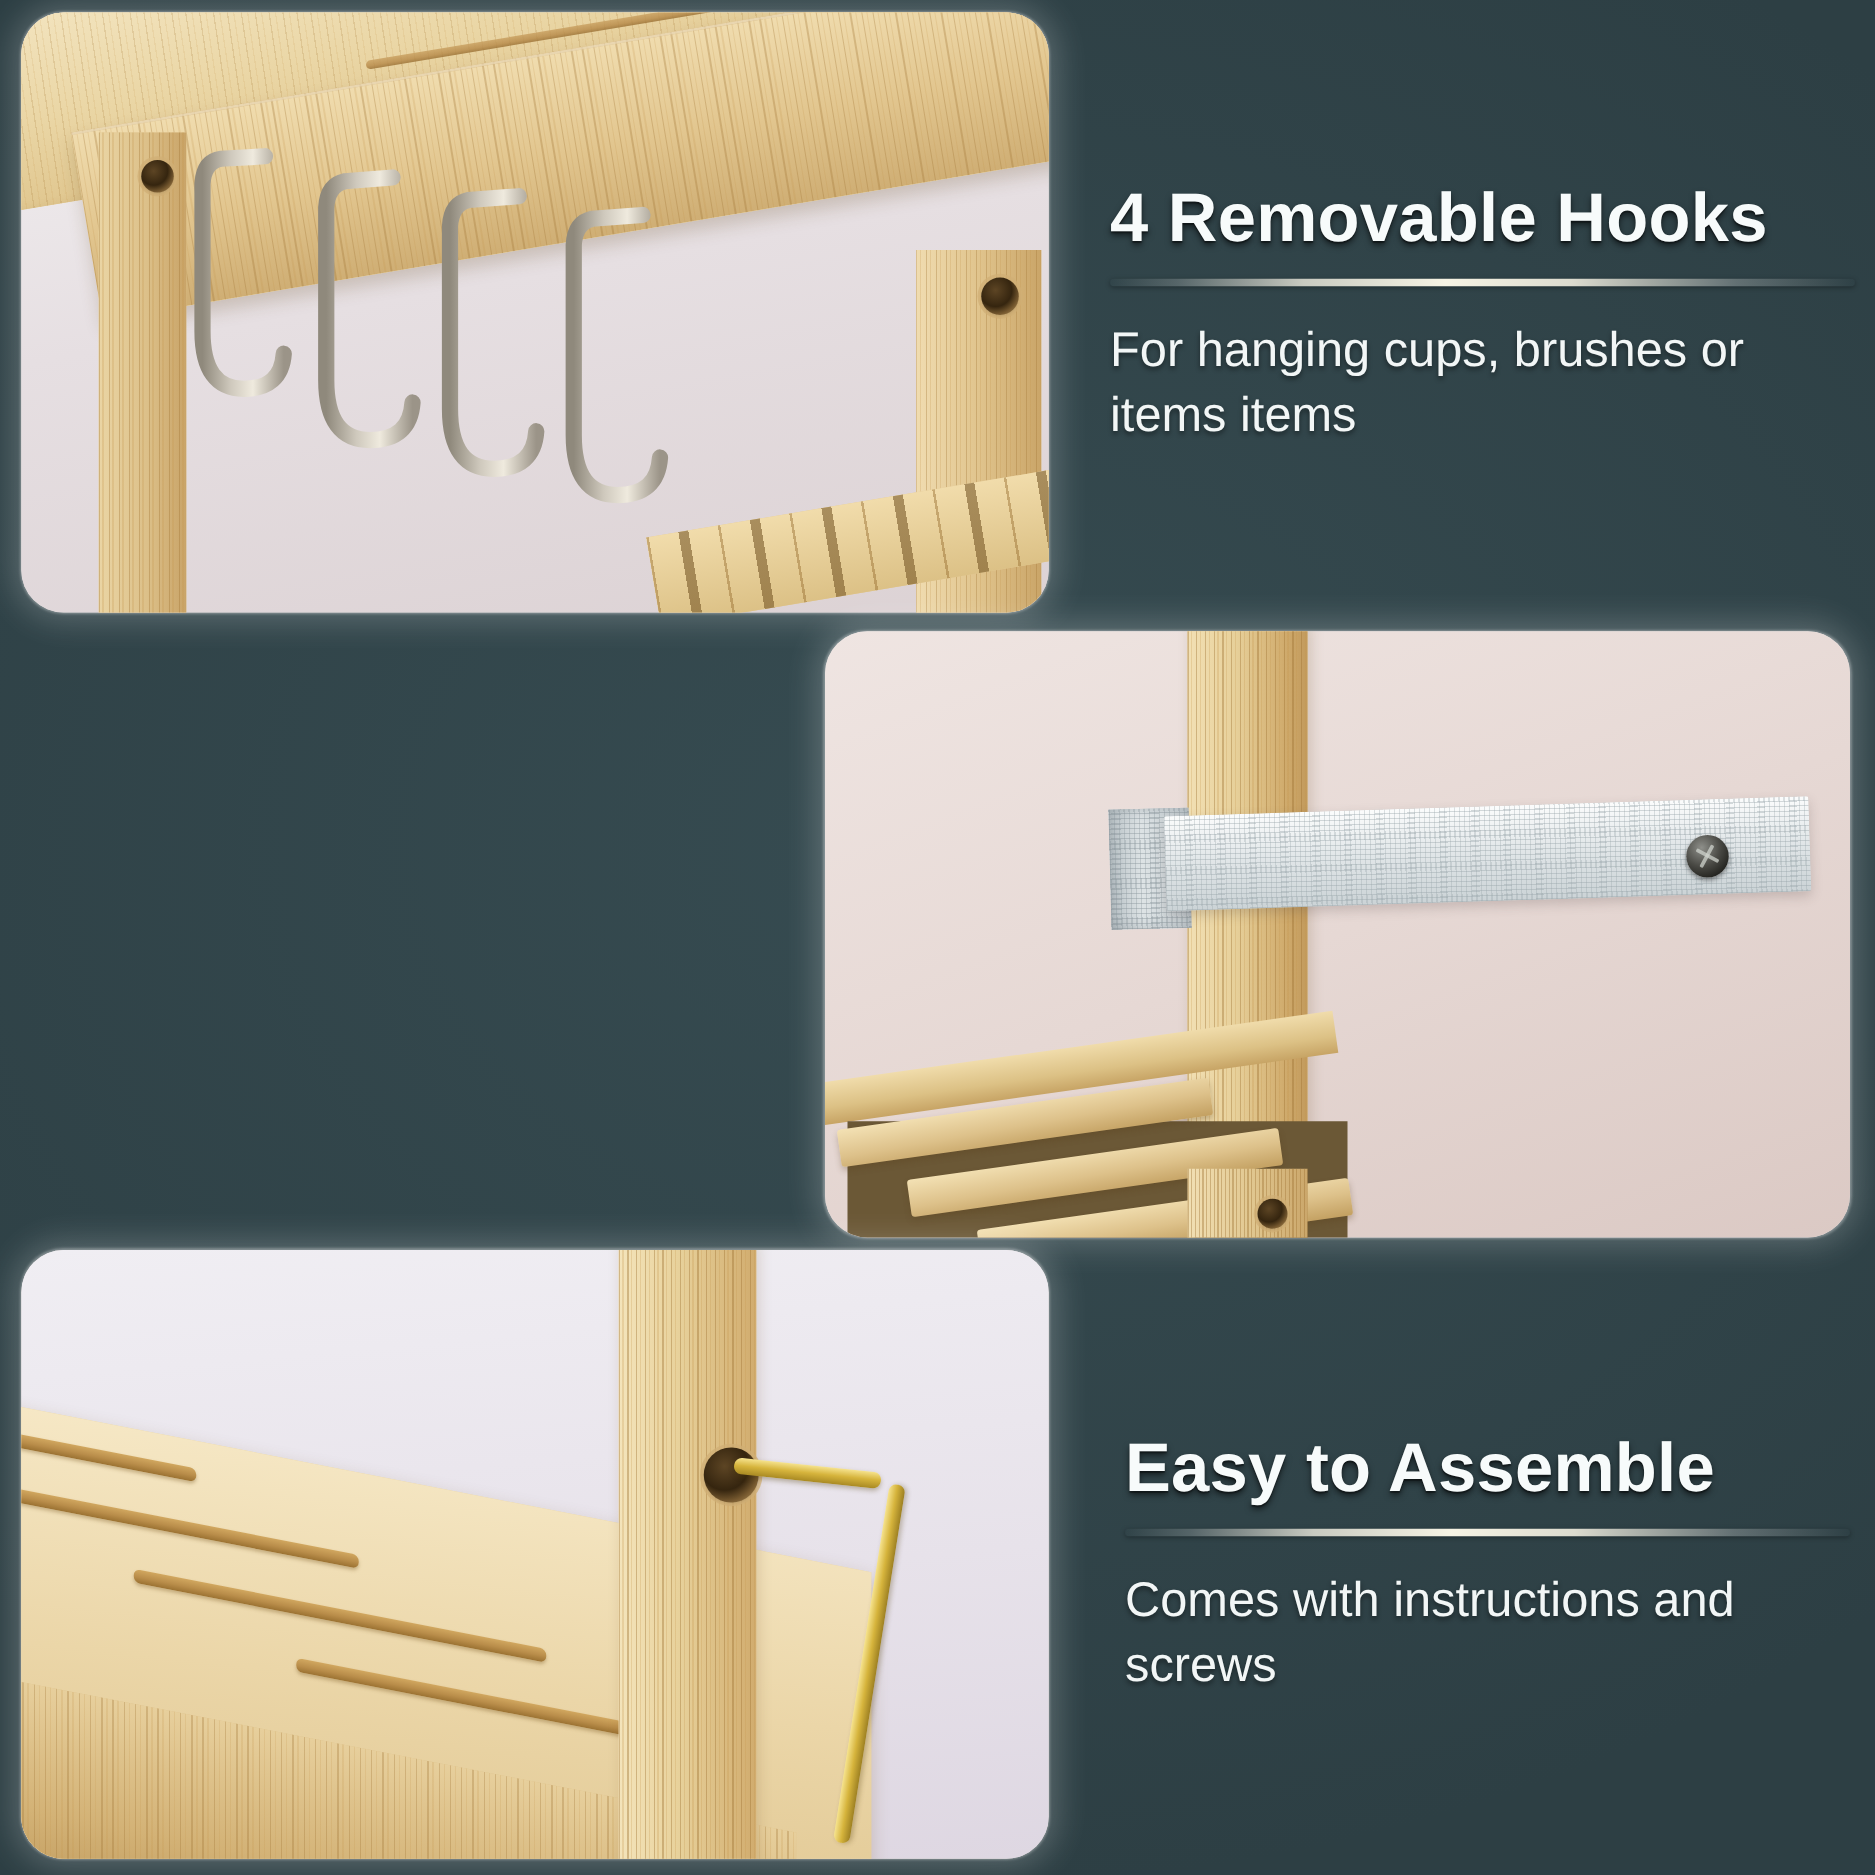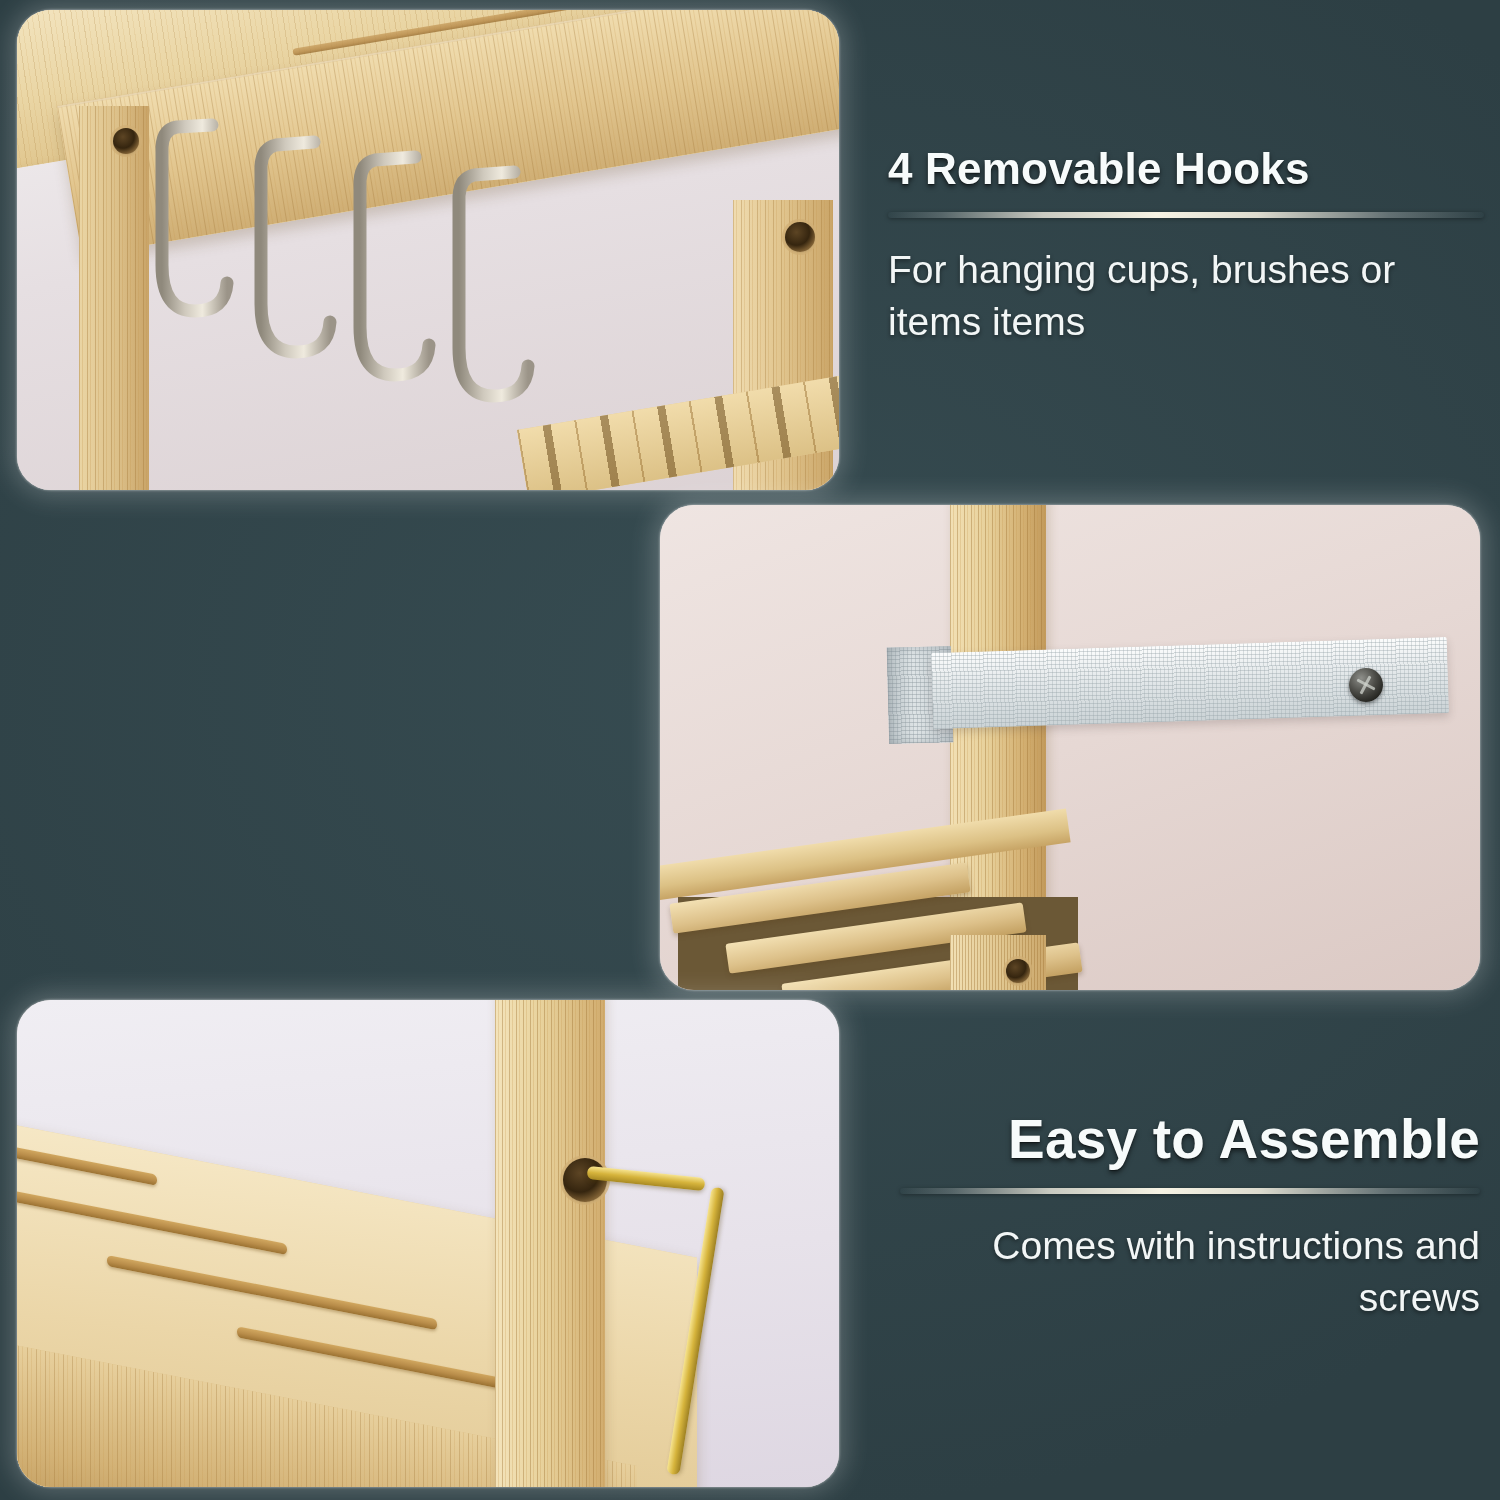--- a/index.html
+++ b/index.html
@@ -254,28 +254,28 @@
   }
   .subtext {
     margin: 0;
     color: #f2f6f6;
     font-weight: normal;
     line-height: 1.33;
     text-shadow: 0 2px 4px rgba(0,0,0,0.45);
   }
 
   #text-hooks    { left: 888px; top: 146px;  width: 596px; }
-  #text-hooks .heading { font-size: 44px; }
+  #text-hooks .heading { font-size: 55px; }
   #text-hooks .subtext { font-size: 39px; }
 
   #text-antitip  { left: 70px;  top: 662px;  width: 560px; }
   #text-antitip .heading { font-size: 55px; }
   #text-antitip .subtext { font-size: 39px; }
 
-  #text-assemble { left: 900px; top: 1111px; width: 580px; text-align: right; }
+  #text-assemble { left: 900px; top: 1146px; width: 580px; }
   #text-assemble .heading { font-size: 55px; }
   #text-assemble .subtext { font-size: 39px; }
 </style>
 </head>
 <body>
 
 <div id="root">
 
   <div class="bg-vignette"></div>
 

